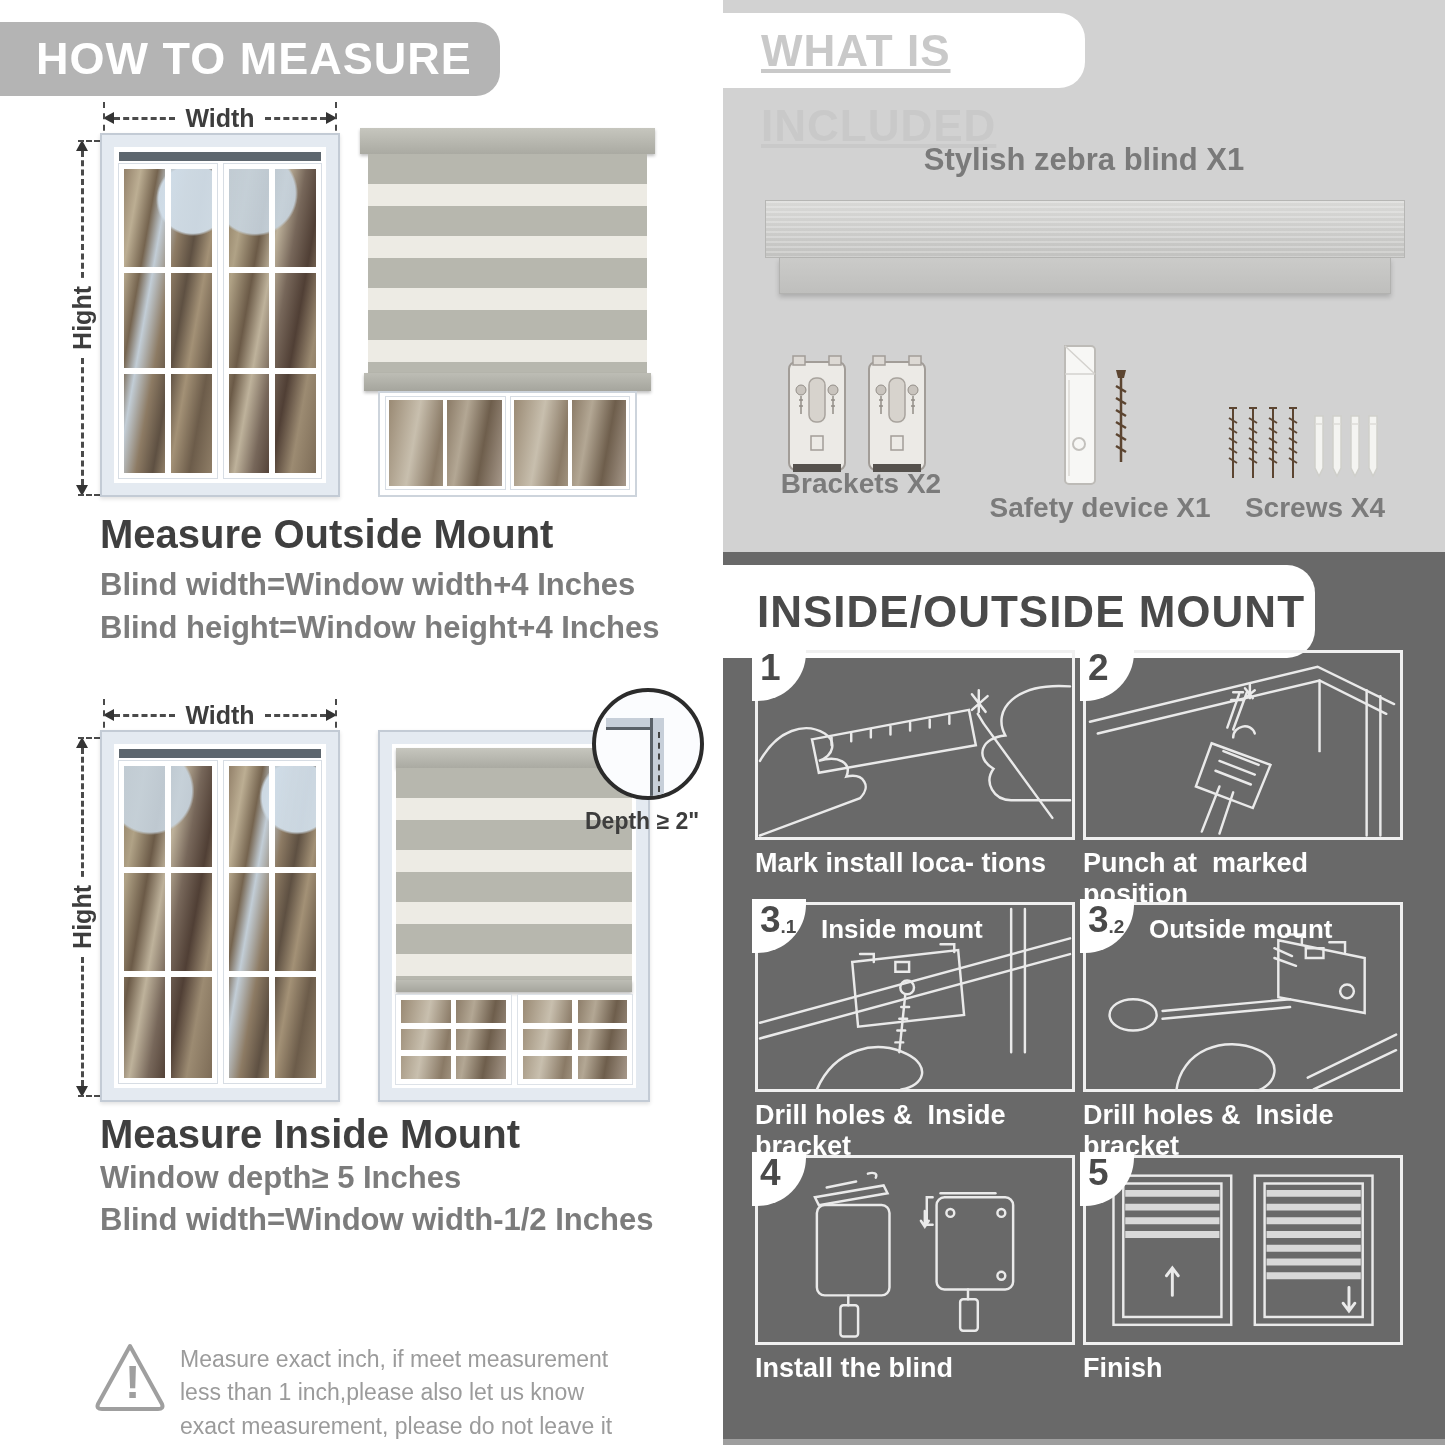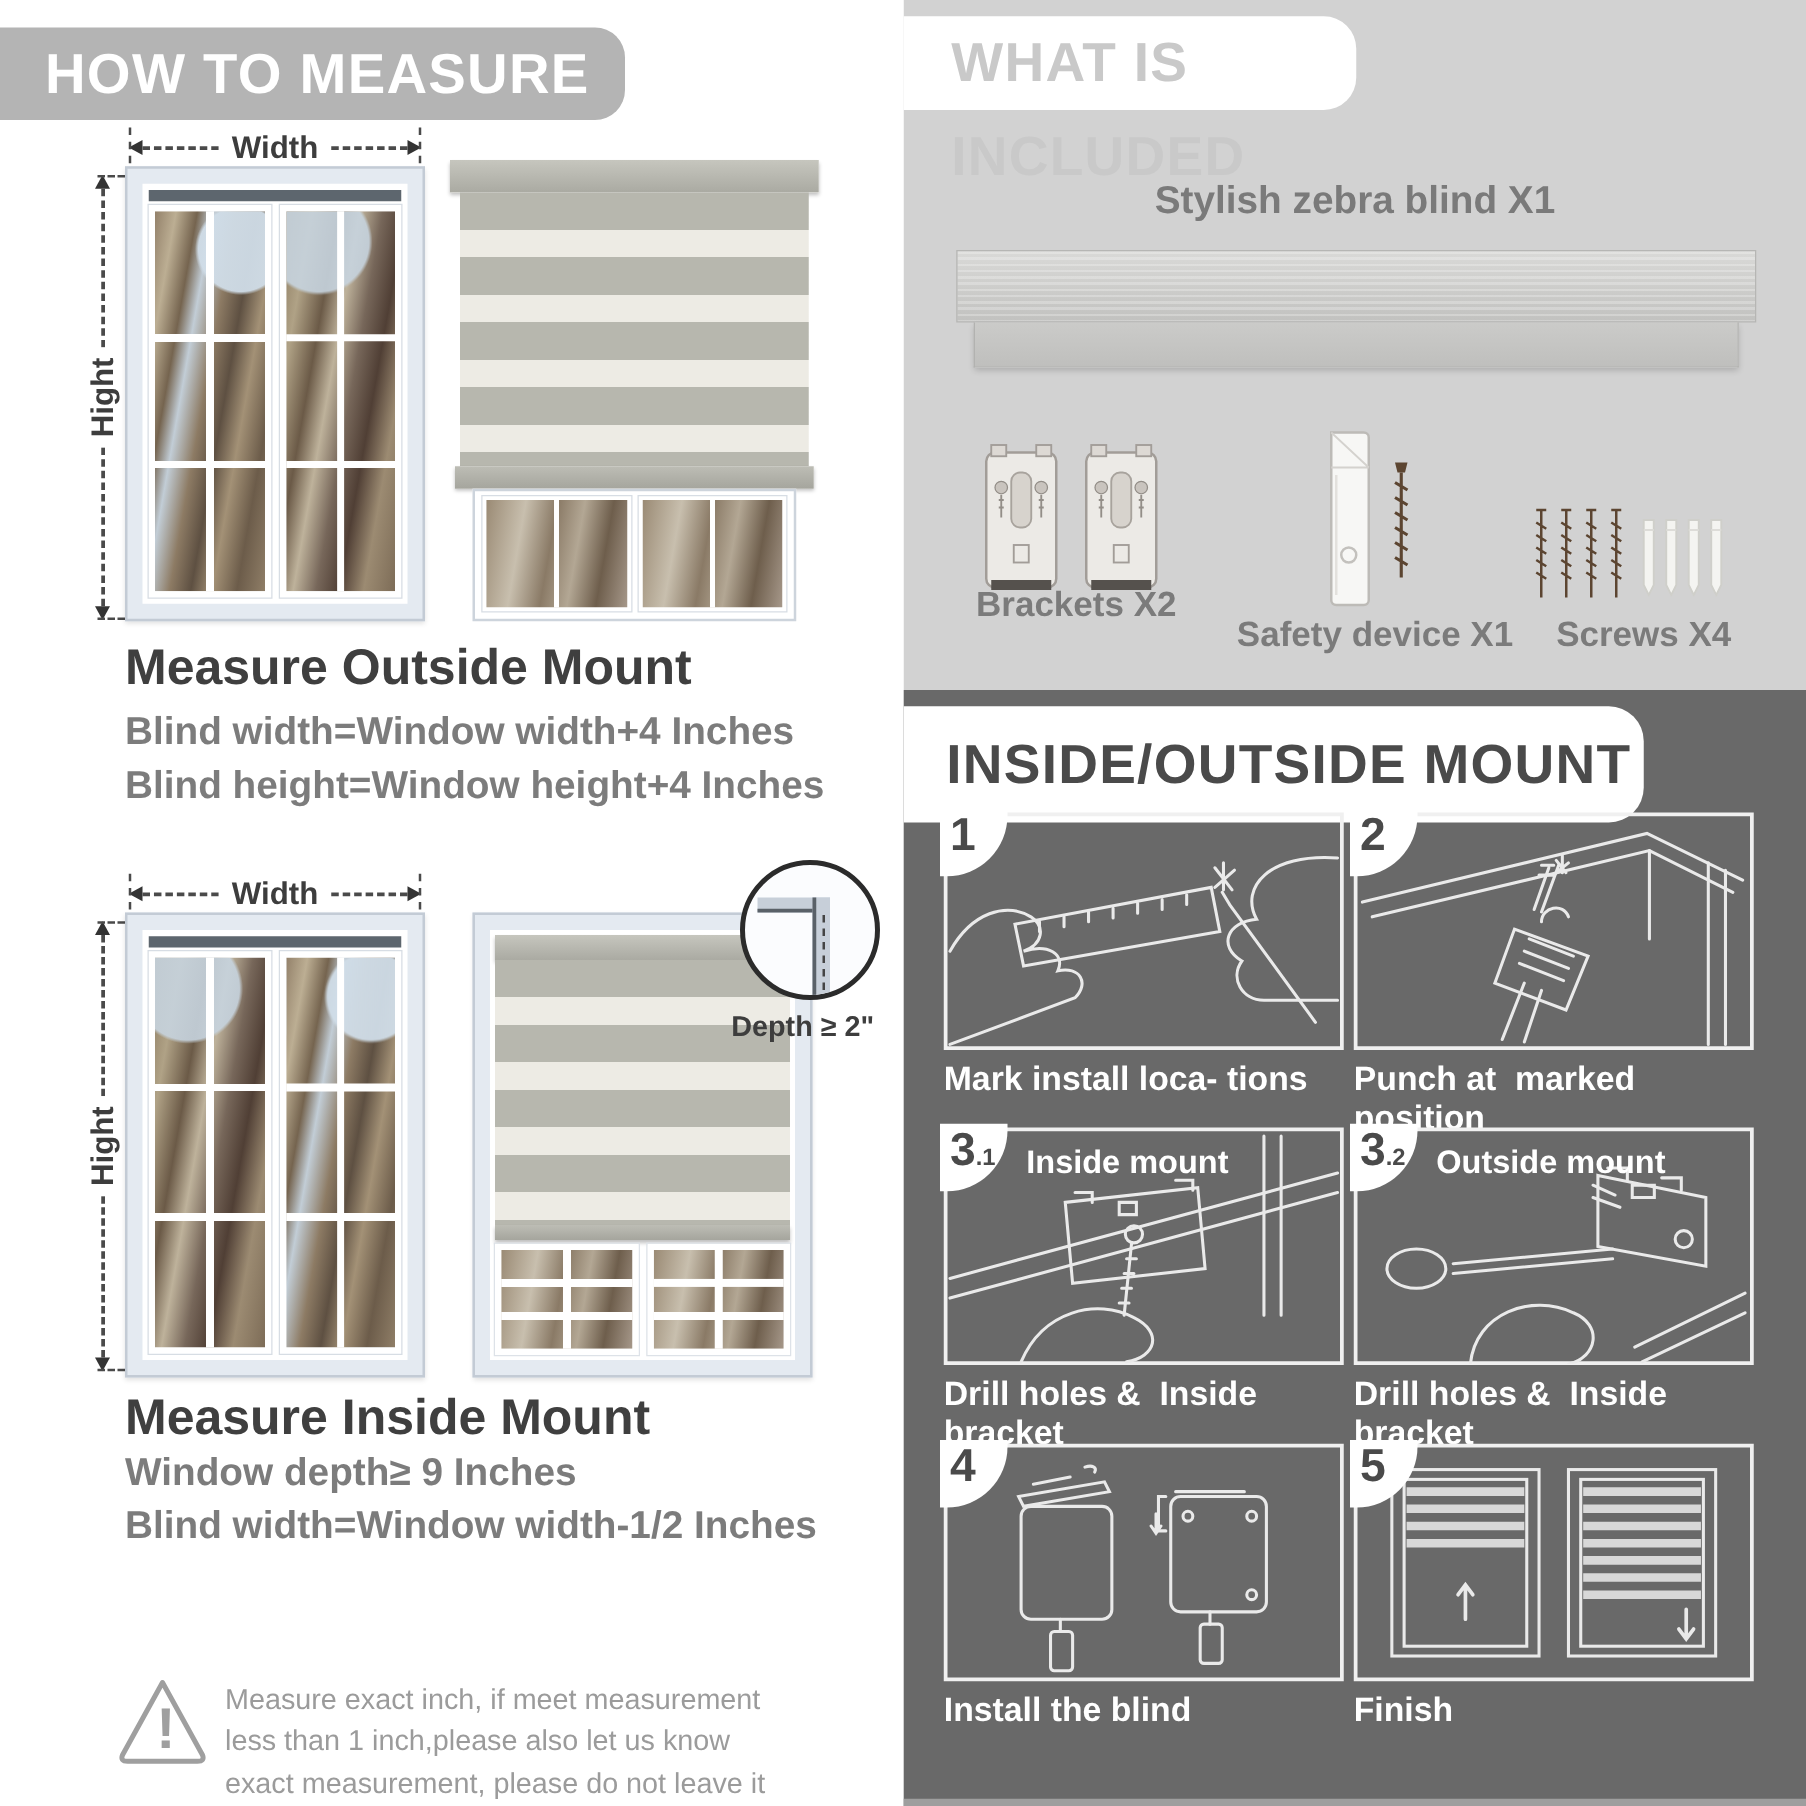--- a/index.html
+++ b/index.html
@@ -71,21 +71,21 @@
 
   .heading { font-size:40px; font-weight:bold; color:#3f3f3f; }
   .gray-line { font-size:31px; font-weight:bold; color:#7c7c7c; }
 
   .warn-text { font-size:23px; color:#9b9b9b; line-height:1.45; }
 
   
   .panel-right { left:723px; top:0; width:722px; height:1445px; background:#d2d2d2; }
   .banner-included { left:0; top:13px; width:362px; height:75px; background:#ffffff;
     border-radius:0 26px 26px 0; color:#c9c9c9; font-weight:bold; font-size:44px;
-    line-height:75px; padding-left:38px; letter-spacing:1px; }
+    line-height:75px; padding-left:38px; letter-spacing:1px;text-decoration:underline; }
   .product-label { left:0; top:142px; width:722px; text-align:center; font-size:31px; font-weight:bold; color:#7a7a7a; }
 
   .rail-upper { left:42px; top:200px; width:640px; height:58px;
     background:repeating-linear-gradient(to bottom, rgba(255,255,255,.25) 0 2px, rgba(0,0,0,0) 2px 5px), linear-gradient(#d9d9d7,#c2c2c0);
     border:1px solid #b6b6b4; }
   .rail-lower { left:56px; top:258px; width:612px; height:36px;
     background:linear-gradient(#cbcbc9,#bfbfbd); border:1px solid #b2b2b0; border-top:none;
     box-shadow:0 3px 5px rgba(0,0,0,.18); }
 
   .comp-caption { font-size:28px; font-weight:bold; color:#7b7b7b; text-align:center; }
@@ -196,21 +196,21 @@
   </div>
 
   <div class="abs magnifier" style="left:592px; top:688px;">
     <div class="mag-frame-h"></div>
     <div class="mag-frame-v"></div>
     <div class="mag-dash"></div>
   </div>
   <div class="abs depth-label" style="left:585px; top:808px;">Depth ≥ 2"</div>
 
   <div class="abs heading" style="left:100px; top:1112px;">Measure Inside Mount</div>
-  <div class="abs gray-line" style="left:100px; top:1160px;">Window depth≥ 9 Inches</div>
+  <div class="abs gray-line" style="left:100px; top:1160px;">Window depth≥ 5 Inches</div>
   <div class="abs gray-line" style="left:100px; top:1202px;">Blind width=Window width-1/2 Inches</div>
 
   <svg class="abs" style="left:92px; top:1338px;" width="76" height="76" viewBox="0 0 76 76">
     <path class="warn-tri" d="M38 8 L70 66 Q72 71 66 71 L10 71 Q4 71 6 66 Z"></path>
     <text class="warn-bang" x="33" y="60">!</text>
   </svg>
   <div class="abs warn-text" style="left:180px; top:1343px; width:455px;">Measure exact inch, if meet measurement less than 1 inch,please also let us know exact measurement, please do not leave it</div>
 </div>
 
 <div class="abs panel-right">

